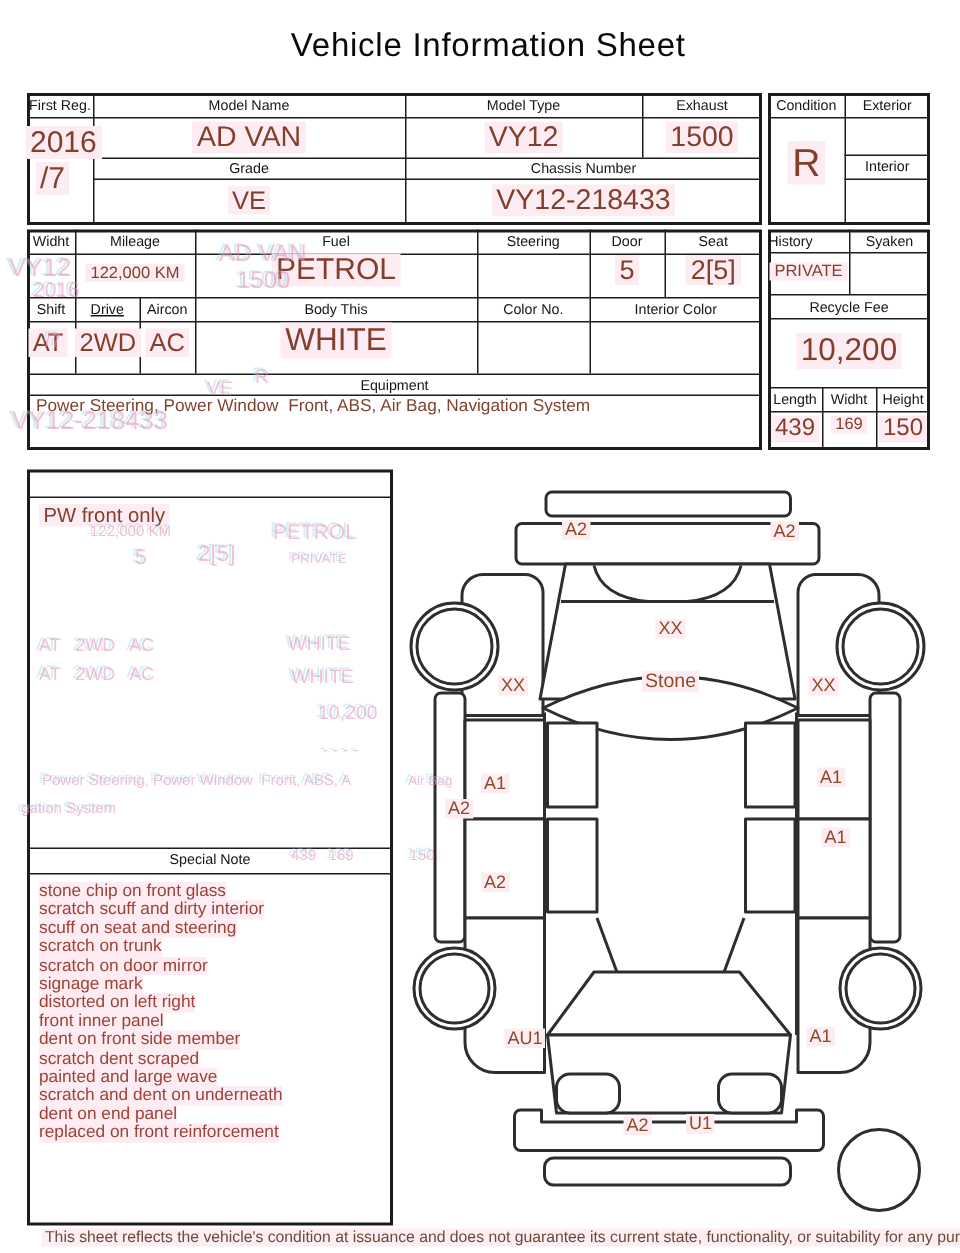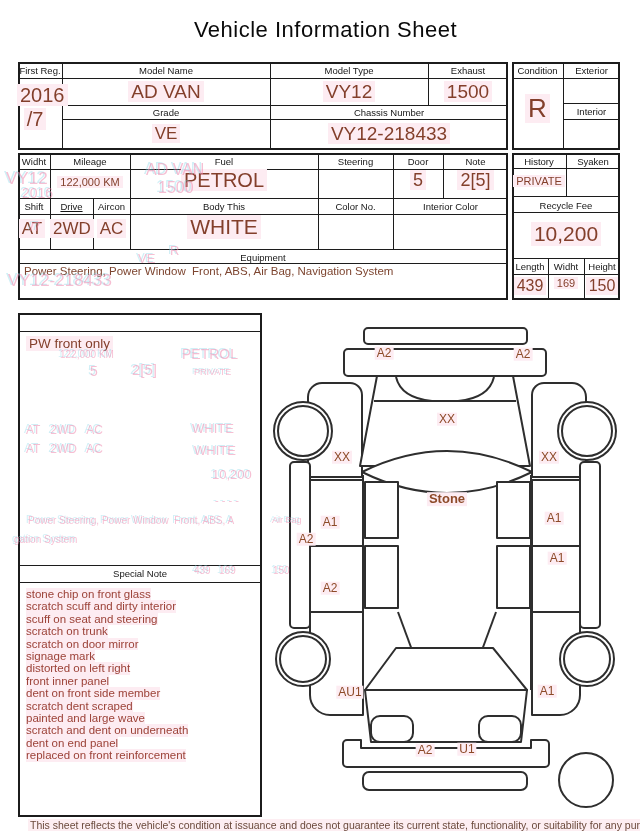--- a/index.html
+++ b/index.html
@@ -120,21 +120,21 @@
   <div class="vl" style="left:93px;top:198px;height:51px;"></div>
   <div class="vl" style="left:130px;top:153px;height:96px;"></div>
   <div class="vl" style="left:318px;top:153px;height:96px;"></div>
   <div class="vl" style="left:393px;top:153px;height:96px;"></div>
   <div class="vl" style="left:443px;top:153px;height:45px;"></div>
   <div class="hdr" style="left:18px;top:155px;width:32px;">Widht</div>
   <div class="hdr" style="left:50px;top:155px;width:80px;">Mileage</div>
   <div class="hdr" style="left:130px;top:155px;width:188px;">Fuel</div>
   <div class="hdr" style="left:318px;top:155px;width:75px;">Steering</div>
   <div class="hdr" style="left:393px;top:155px;width:50px;">Door</div>
-  <div class="hdr" style="left:443px;top:155px;width:65px;">Note</div>
+  <div class="hdr" style="left:443px;top:155px;width:65px;">Seat</div>
   <div class="cell" style="left:50px;top:176px;width:80px;font-size:11px;"><span class="val">122,000 KM</span></div>
   <div class="cell" style="left:130px;top:169px;width:188px;font-size:20px;"><span class="val">PETROL</span></div>
   <div class="cell" style="left:393px;top:170px;width:50px;font-size:18px;"><span class="val">5</span></div>
   <div class="cell" style="left:443px;top:170px;width:65px;font-size:18px;"><span class="val">2[5]</span></div>
   <div class="hdr" style="left:18px;top:200px;width:32px;">Shift</div>
   <div class="hdr" style="left:50px;top:200px;width:43px;text-decoration:underline;">Drive</div>
   <div class="hdr" style="left:93px;top:200px;width:37px;">Aircon</div>
   <div class="hdr" style="left:130px;top:200px;width:188px;">Body This</div>
   <div class="hdr" style="left:318px;top:200px;width:75px;">Color No.</div>
   <div class="hdr" style="left:393px;top:200px;width:115px;">Interior Color</div>
@@ -147,21 +147,21 @@
 
   <div class="box" style="left:512px;top:153px;width:108px;height:147px;"></div>
   <div class="vl" style="left:566px;top:153px;height:43px;"></div>
   <div class="hline" style="left:512px;top:168px;width:108px;"></div>
   <div class="hline" style="left:512px;top:196px;width:108px;"></div>
   <div class="hline" style="left:512px;top:212px;width:108px;"></div>
   <div class="hline" style="left:512px;top:258px;width:108px;"></div>
   <div class="hline" style="left:512px;top:274px;width:108px;"></div>
   <div class="vl" style="left:548px;top:258px;height:42px;"></div>
   <div class="vl" style="left:584px;top:258px;height:42px;"></div>
-  <div class="hdr" style="left:512px;top:155px;width:54px;">History</div>
+  <div class="hdr" style="left:500px;top:155px;width:54px;">History</div>
   <div class="hdr" style="left:566px;top:155px;width:54px;">Syaken</div>
   <div class="cell" style="left:512px;top:175px;width:54px;font-size:11px;"><span class="val">PRIVATE</span></div>
   <div class="hdr" style="left:512px;top:199px;width:108px;">Recycle Fee</div>
   <div class="cell" style="left:512px;top:222px;width:108px;font-size:21px;"><span class="val">10,200</span></div>
   <div class="hdr" style="left:512px;top:260px;width:36px;">Length</div>
   <div class="hdr" style="left:548px;top:260px;width:36px;">Widht</div>
   <div class="hdr" style="left:584px;top:260px;width:36px;">Height</div>
   <div class="cell" style="left:512px;top:277px;width:36px;font-size:16px;"><span class="val">439</span></div>
   <div class="cell" style="left:548px;top:277px;width:36px;font-size:11px;"><span class="val">169</span></div>
   <div class="cell" style="left:584px;top:277px;width:36px;font-size:16px;"><span class="val">150</span></div>
@@ -213,21 +213,21 @@
     <div class="ghost" style="left: 28px; top: 516px; font-size: 10px;">Power Steering, Power Window  Front, ABS, A</div>
     <div class="ghost" style="left: 14px; top: 535px; font-size: 10px;">gation System</div>
     <div class="ghost" style="left: 194px; top: 566px; font-size: 10px;">439   169</div>
     <div class="ghost" style="left: 272px; top: 516px; font-size: 9px;">Air Bag</div>
     <div class="ghost" style="left: 273px; top: 566px; font-size: 10px;">150</div>
     <div class="dmg" style="left: 384px; top: 353px;">A2</div>
     <div class="dmg" style="left: 523px; top: 354px;">A2</div>
     <div class="dmg" style="left: 447px; top: 419px;">XX</div>
     <div class="dmg" style="left: 342px; top: 457px;">XX</div>
     <div class="dmg" style="left: 549px; top: 457px;">XX</div>
-    <div class="dmg" style="left: 447px; top: 499px; font-size: 13px; font-weight: bold;">Stone</div>
+    <div class="dmg" style="left: 447px; top: 454px; font-size: 13px;">Stone</div>
     <div class="dmg" style="left: 330px; top: 522px;">A1</div>
     <div class="dmg" style="left: 306px; top: 539px;">A2</div>
     <div class="dmg" style="left: 554px; top: 518px;">A1</div>
     <div class="dmg" style="left: 557px; top: 558px;">A1</div>
     <div class="dmg" style="left: 330px; top: 588px;">A2</div>
     <div class="dmg" style="left: 350px; top: 692px;">AU1</div>
     <div class="dmg" style="left: 547px; top: 691px;">A1</div>
     <div class="dmg" style="left: 425px; top: 750px;">A2</div>
     <div class="dmg" style="left: 467px; top: 749px;">U1</div>
   </div>

